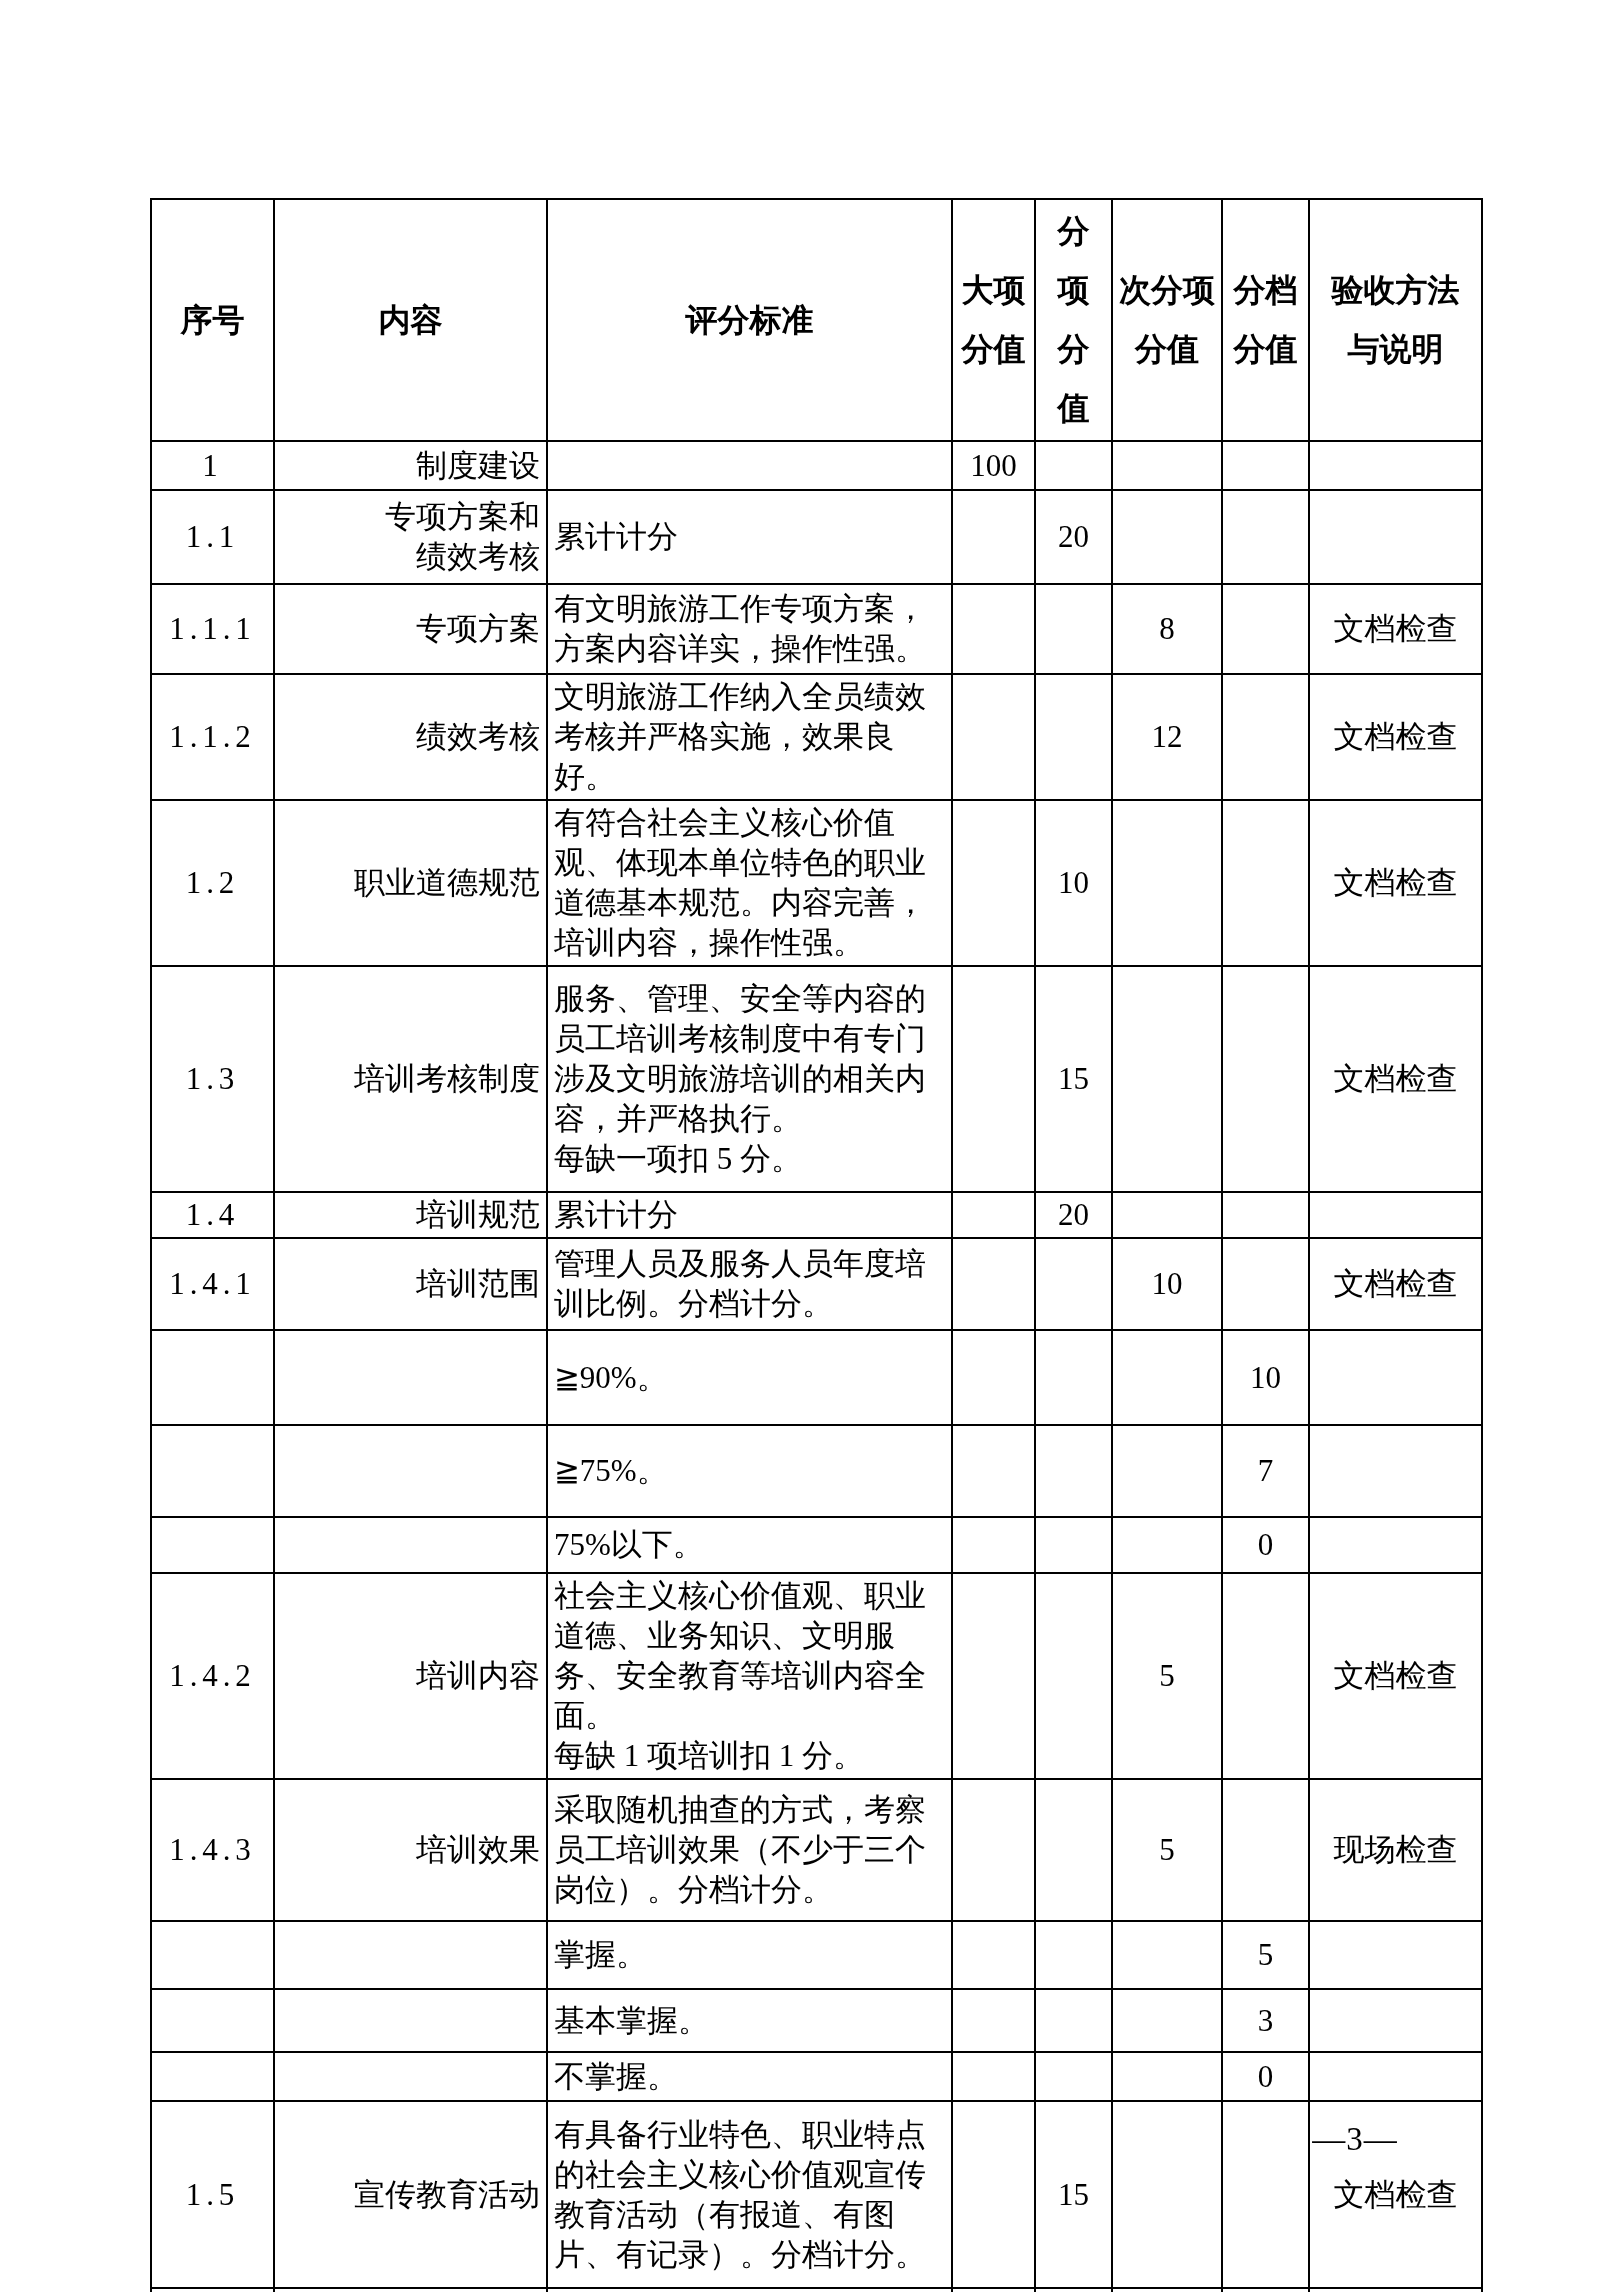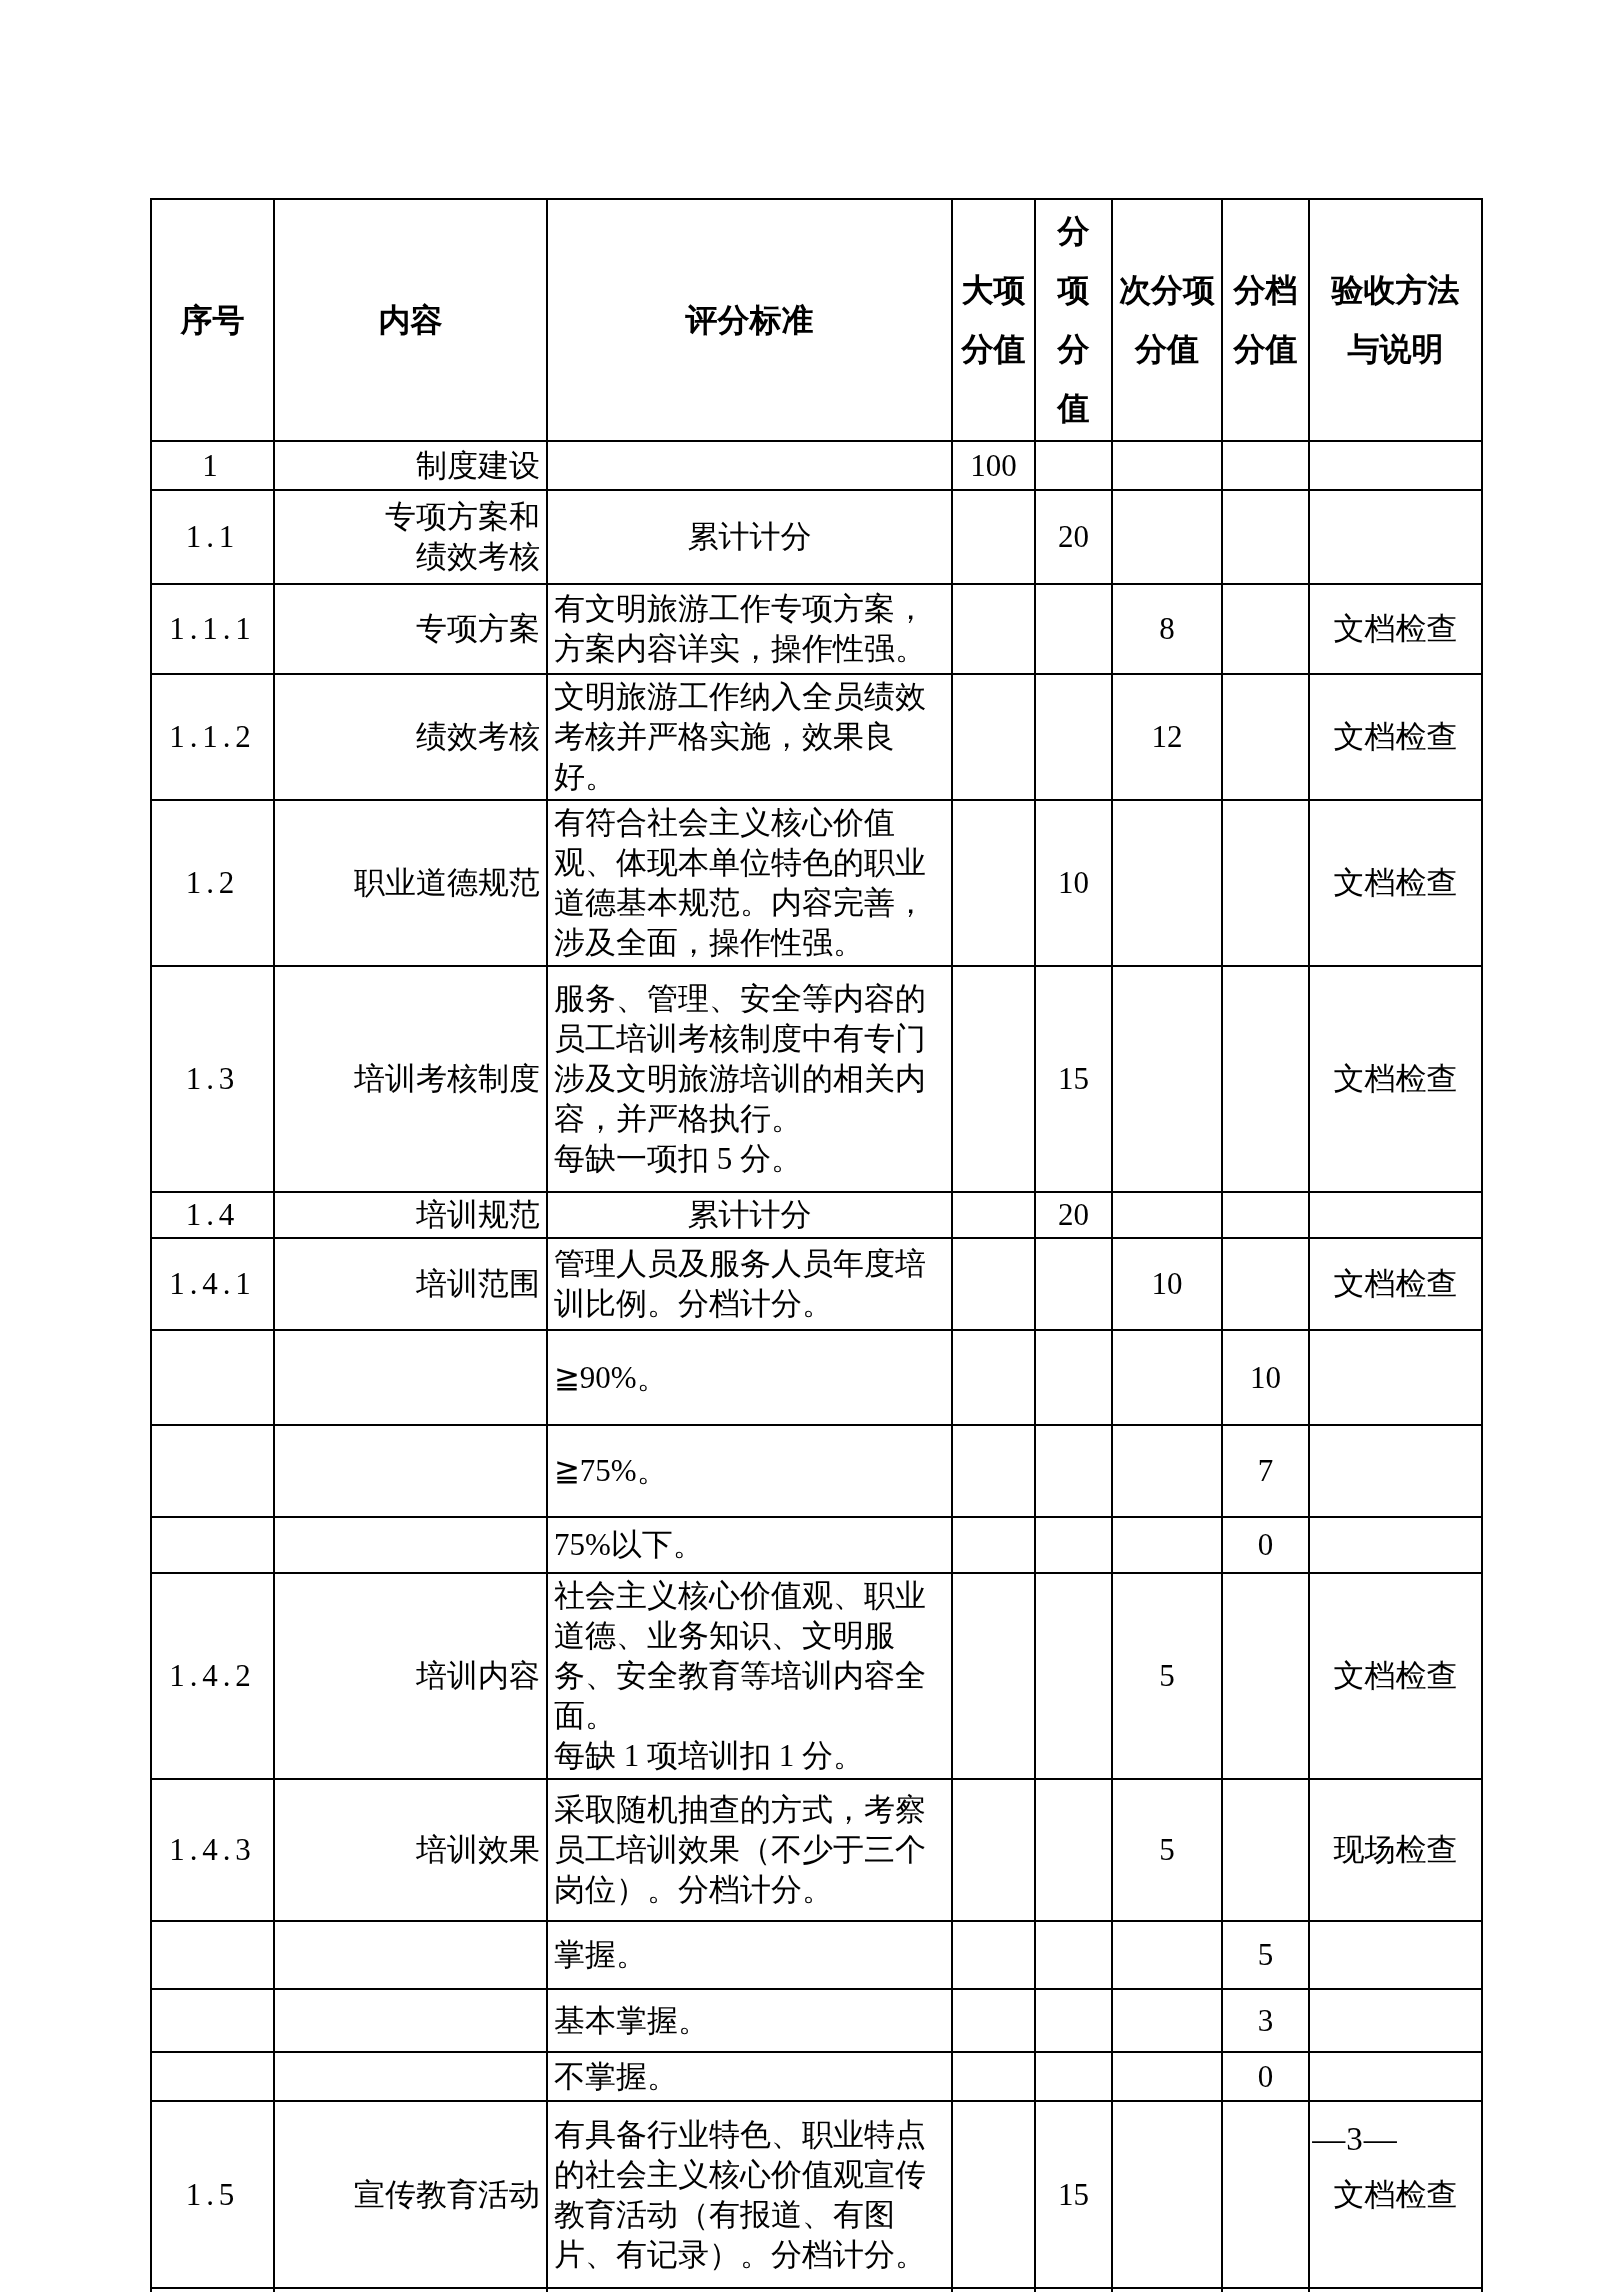--- a/index.html
+++ b/index.html
@@ -50,21 +50,20 @@
   .cell-content {
     text-align: right;
     white-space: pre-line;
   }
   .cell-criteria {
     text-align: left;
     padding: 3.9px 7.8px;
     white-space: pre-line;
   }
   .cell-criteria.center {
-    text-align: center;
   }
   .cell-major, .cell-sub, .cell-subsub, .cell-tier, .cell-method {
     text-align: center;
   }
   .doc-table tbody tr:last-child td {
     border-bottom: 4.9px solid #000;
   }
   .page-number {
     position: absolute;
     left: 1296px;
@@ -144,21 +143,21 @@
         <td class="cell-criteria">文明旅游工作纳入全员绩效考核并严格实施，效果良好。</td>
         <td class="cell-major"></td>
         <td class="cell-sub"></td>
         <td class="cell-subsub">12</td>
         <td class="cell-tier"></td>
         <td class="cell-method">文档检查</td>
       </tr>
       <tr style="height: 162px;">
         <td class="cell-seq">1.2</td>
         <td class="cell-content">职业道德规范</td>
-        <td class="cell-criteria">有符合社会主义核心价值观、体现本单位特色的职业道德基本规范。内容完善，涉及全面，操作性强。</td>
+        <td class="cell-criteria">有符合社会主义核心价值观、体现本单位特色的职业道德基本规范。内容完善，培训内容，操作性强。</td>
         <td class="cell-major"></td>
         <td class="cell-sub">10</td>
         <td class="cell-subsub"></td>
         <td class="cell-tier"></td>
         <td class="cell-method">文档检查</td>
       </tr>
       <tr style="height: 226px;">
         <td class="cell-seq">1.3</td>
         <td class="cell-content">培训考核制度</td>
         <td class="cell-criteria">服务、管理、安全等内容的员工培训考核制度中有专门涉及文明旅游培训的相关内容，并严格执行。

